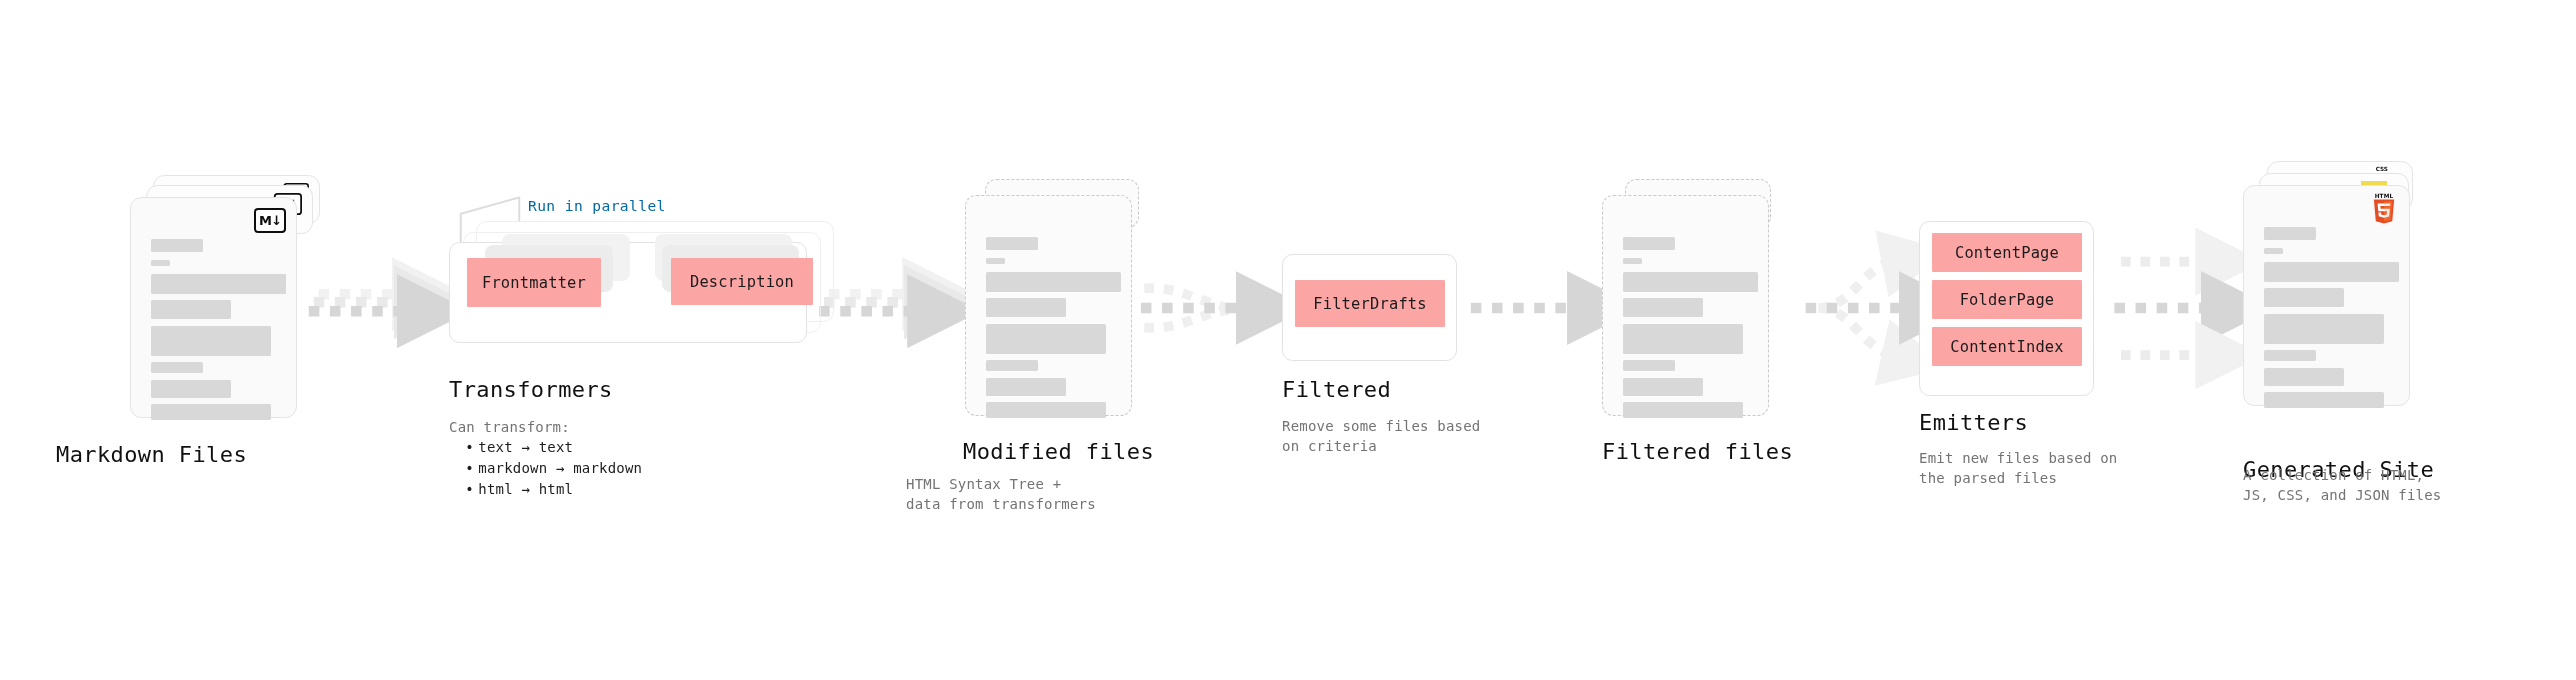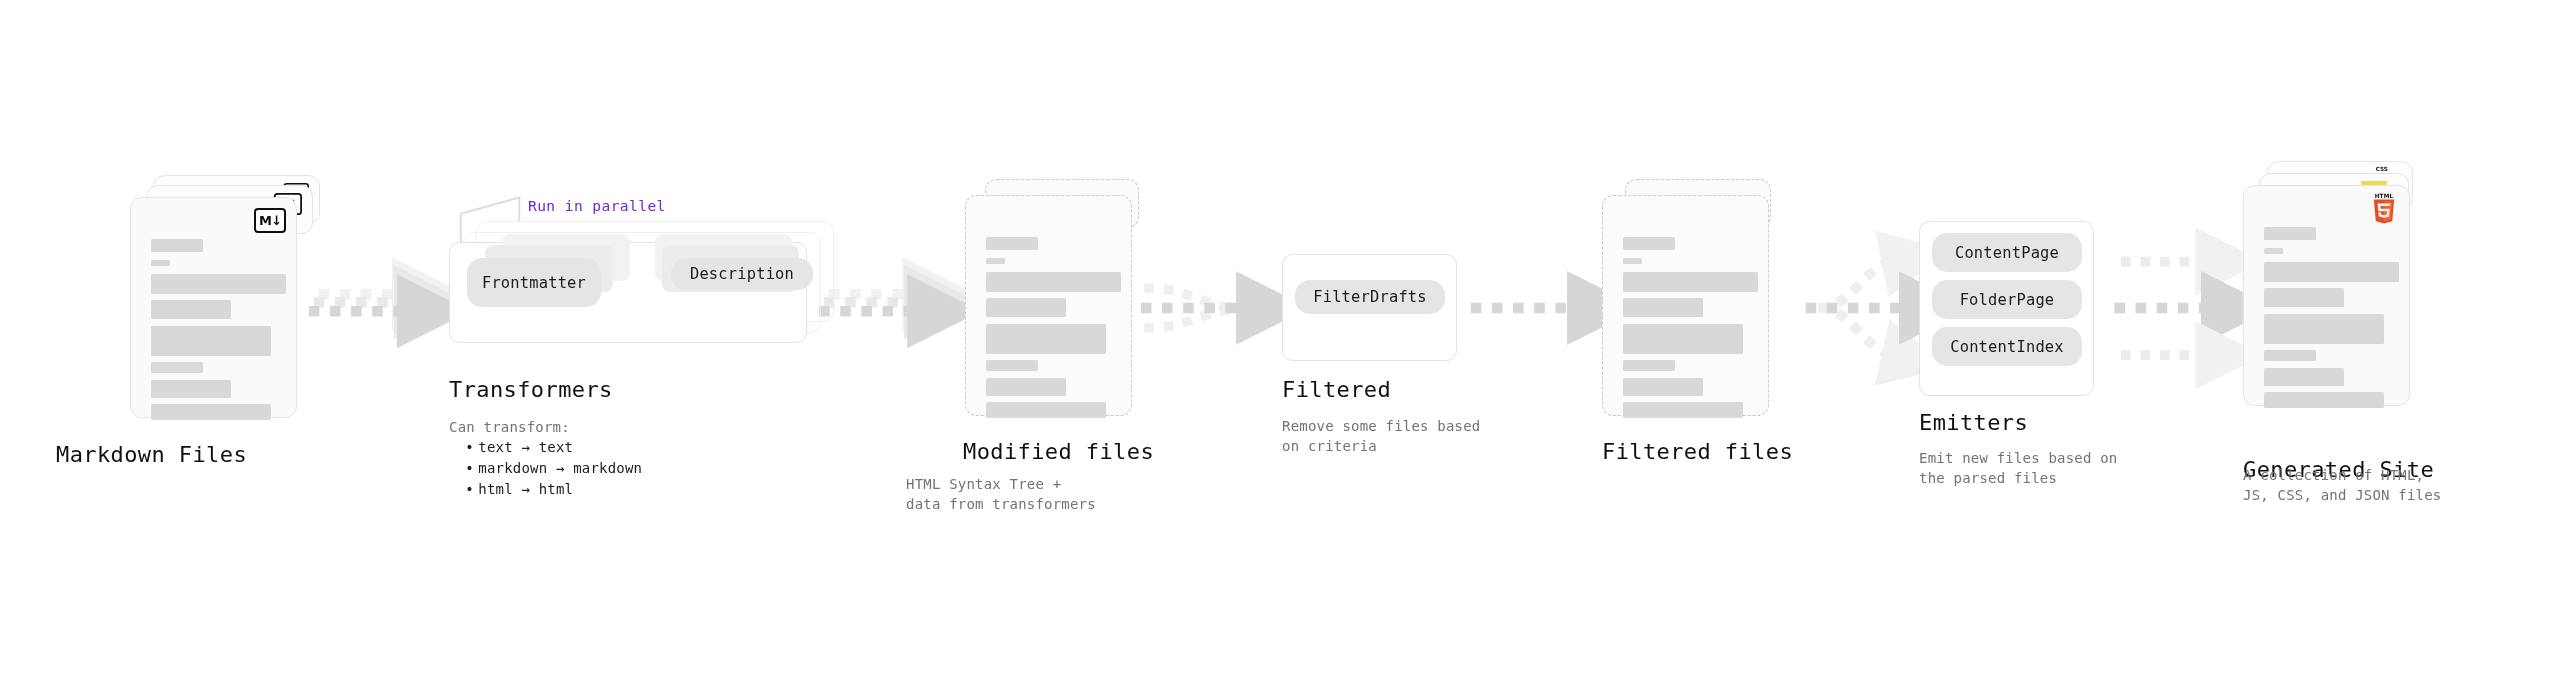--- a/index.html
+++ b/index.html
@@ -23,29 +23,29 @@
     font-weight:bold;font-size:13px;line-height:1;color:#0e0e0e;letter-spacing:-0.8px;}
   .css-badge{position:absolute;width:24.4px;height:9.8px;background:#fff;display:flex;flex-direction:column;align-items:center;justify-content:flex-end;}
   .css-badge .txt{font-size:5.7px;font-weight:bold;color:#111;font-family:"DejaVu Sans","Liberation Sans",sans-serif;line-height:5.7px;}
   .css-badge .rule{width:24.4px;height:2.4px;background:#264de4;}
   .js-badge{position:absolute;width:26px;height:14.6px;background:#f0db4f;}
   .html5{position:absolute;width:28px;height:34px;}
 
   
   .procbox{position:absolute;border:1.5px solid #e2e2e2;border-radius:10.6px;background:#ffffff;box-sizing:border-box;}
   .procbox.ghost{background:transparent;border-color:#efefef;}
-  .chip{position:absolute;background:#e5e5e5;border-radius:15px;display:flex;align-items:center;justify-content:center;
+  .chip{position:absolute;background:#fca5a5;border-radius:1px;display:flex;align-items:center;justify-content:center;
     font-size:15.4px;color:#1b1b1b;white-space:nowrap;letter-spacing:0.2px;}
   .chip.ghost{background:#ececec;}
   .chip.ghost2{background:#f2f2f2;}
 
   
   .title{position:absolute;font-size:22px;color:#101010;white-space:nowrap;letter-spacing:0.4px;}
   .sub{position:absolute;font-size:14px;line-height:20.3px;color:#737373;white-space:pre-line;letter-spacing:0.2px;}
-  .runlabel{position:absolute;font-size:14.6px;color:#6d28d9;white-space:nowrap;letter-spacing:0.4px;}
+  .runlabel{position:absolute;font-size:14.6px;color:#0369a1;white-space:nowrap;letter-spacing:0.4px;}
   .bullets{position:absolute;font-size:14px;line-height:21px;color:#1d1d1d;letter-spacing:0.2px;}
   .bullets ul{margin:0;padding-left:16.3px;list-style:none;}
   .bullets li{position:relative;}
   .bullets li:before{content:"\2022";position:absolute;left:-13px;}
 
   svg.ov{position:absolute;left:0;top:0;width:2576px;height:681px;pointer-events:none;overflow:visible;}
 </style>
 </head>
 <body>
 
@@ -139,21 +139,21 @@
     <div class="procbox ghost" style="left:463px;top:232px;width:358px;height:101px;"></div>
     <div class="procbox" style="left:449px;top:242px;width:358px;height:101px;">
     </div>
 
     <div class="chip ghost2" style="left:502px;top:234px;width:128px;height:47px;border-radius:8.1px;"></div>
     <div class="chip ghost2" style="left:655px;top:234px;width:137px;height:47px;border-radius:8.1px;"></div>
     <div class="chip ghost" style="left:485px;top:245px;width:128px;height:47px;border-radius:8.1px;"></div>
     <div class="chip ghost" style="left:662px;top:245px;width:137px;height:47px;border-radius:8.1px;"></div>
 
     <div class="chip" style="left:467px;top:258px;width:134px;height:49px;">Frontmatter</div>
-    <div class="chip" style="left:671px;top:258px;width:142px;height:32px;">Description</div>
+    <div class="chip" style="left:671px;top:258px;width:142px;height:47px;">Description</div>
 
     <div class="runlabel" style="left:528px;top:197px;">Run in parallel</div>
 
     <div class="title" style="left:449px;top:377px;">Transformers</div>
     <div class="sub" style="left:449px;top:417px;">Can transform:</div>
     <div class="bullets" style="left:462px;top:437px;">
       <ul>
         <li>text → text</li>
         <li>markdown → markdown</li>
         <li>html → html</li>
@@ -173,21 +173,21 @@
       <div class="bar" style="left:19.5px;top:182px;width:80px;height:18px;"></div>
       <div class="bar" style="left:19.5px;top:206px;width:120px;height:16.3px;"></div>
     </div>
     <div class="title" style="left:963px;top:439px;">Modified files</div>
     <div class="sub" style="left:906px;top:474px;">HTML Syntax Tree +
 data from transformers</div>
   </div>
 
   <div>
     <div class="procbox" style="left:1282px;top:254px;width:175px;height:107px;"></div>
-    <div class="chip" style="left:1295px;top:280px;width:150px;height:34px;">FilterDrafts</div>
+    <div class="chip" style="left:1295px;top:280px;width:150px;height:47px;">FilterDrafts</div>
     <div class="title" style="left:1282px;top:377px;">Filtered</div>
     <div class="sub" style="left:1282px;top:416px;">Remove some files based
 on criteria</div>
   </div>
 
   <div>
     <div class="doccard dashed" style="left:1625px;top:179px;width:146px;height:49px;"></div>
     <div class="doccard dashed" style="left:1602px;top:195px;width:167px;height:221px;">
       <div class="bar" style="left:19.5px;top:41px;width:52px;height:13px;"></div>
       <div class="bar" style="left:19.5px;top:62px;width:19.5px;height:5.7px;"></div>

